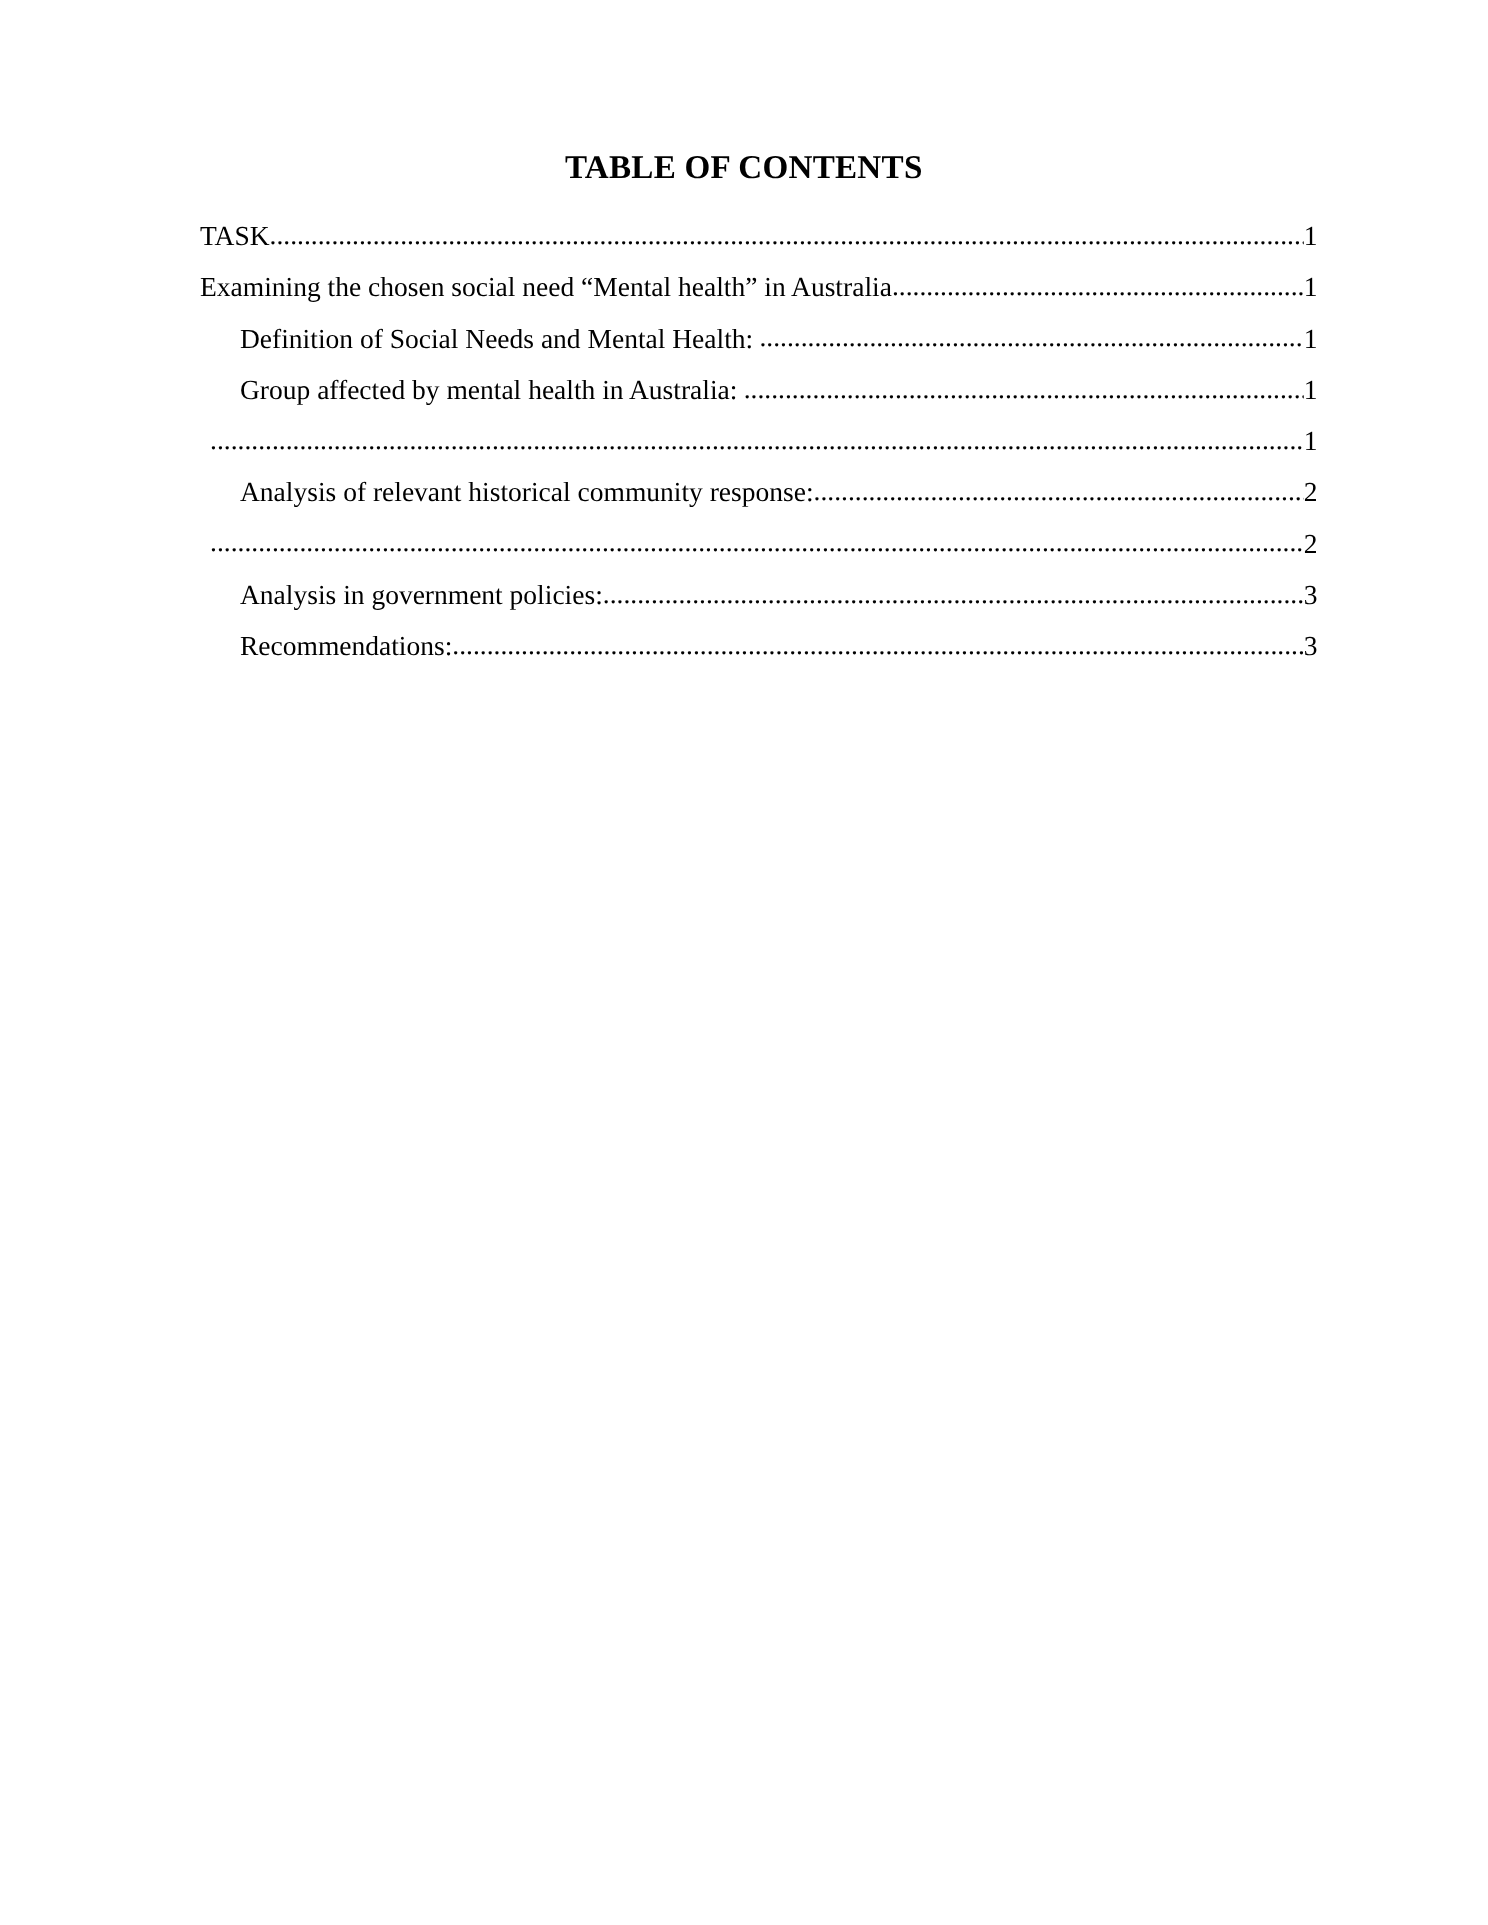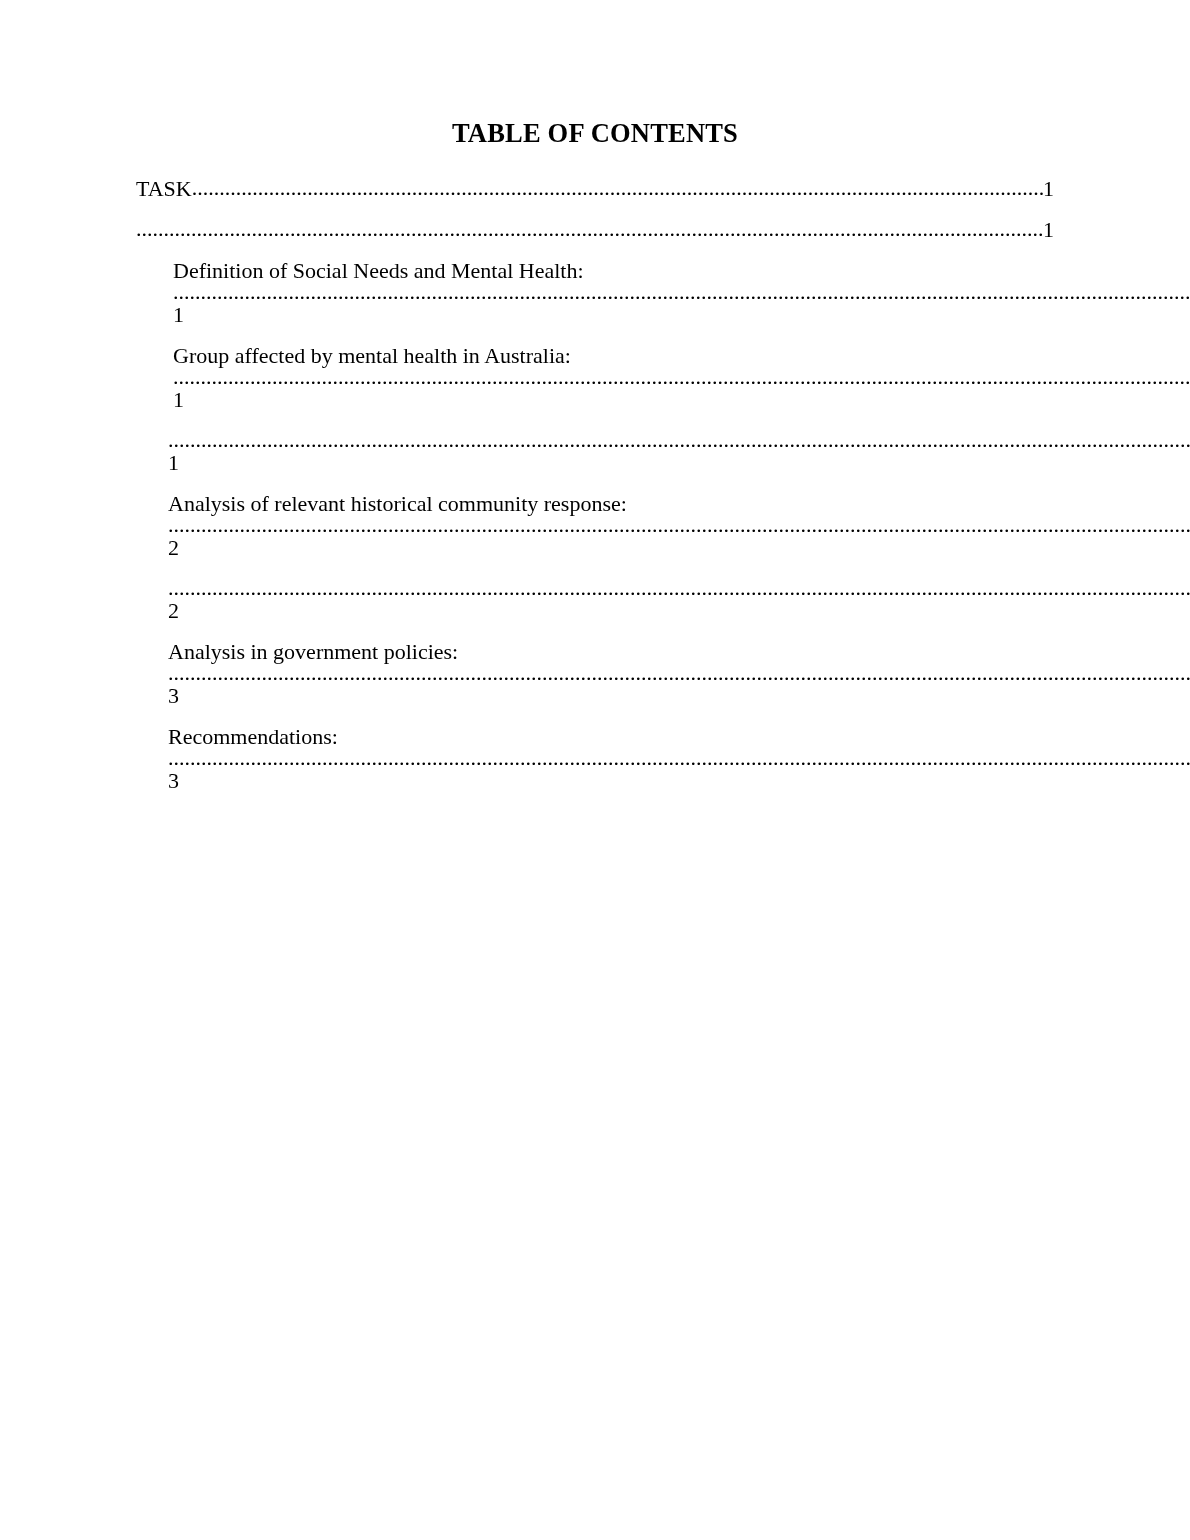--- a/index.html
+++ b/index.html
@@ -41,24 +41,24 @@
     font-size: 22px;
     line-height: 1.0;
     margin-bottom: 19px;
     white-space: nowrap;
   }
   .toc-entry.level-1 {
     padding-left: 0;
   }
   .toc-entry.level-2 {
     padding-left: 32px;
-    flex-direction: column;
   }
   .toc-text {
     flex: 0 0 auto;
+    margin-left: 24px;
   }
   .toc-dots {
     flex: 1 1 auto;
     overflow: hidden;
     white-space: nowrap;
     margin: 0 0px;
     position: relative;
     top: -1px;
     font-size: 22px;
     letter-spacing: 0px;
@@ -84,20 +84,21 @@
 
   <h1 class="doc-title">TABLE OF CONTENTS</h1>
 
   <ul class="toc" id="toc-list">
       <li class="toc-entry level-1">
         <span class="toc-text">TASK</span>
         <span class="toc-dots"></span>
         <span class="toc-page">1</span>
       </li>
       <li class="toc-entry level-1">
+        <span class="toc-text">Examining the chosen social need “Mental health” in Australia</span>
         <span class="toc-dots"></span>
         <span class="toc-page">1</span>
       </li>
       <li class="toc-entry level-2 gap">
         <span class="toc-text">Definition of Social Needs and Mental Health:</span>
         <span class="toc-dots"></span>
         <span class="toc-page">1</span>
       </li>
       <li class="toc-entry level-2 gap">
         <span class="toc-text">Group affected by mental health in Australia:</span>

